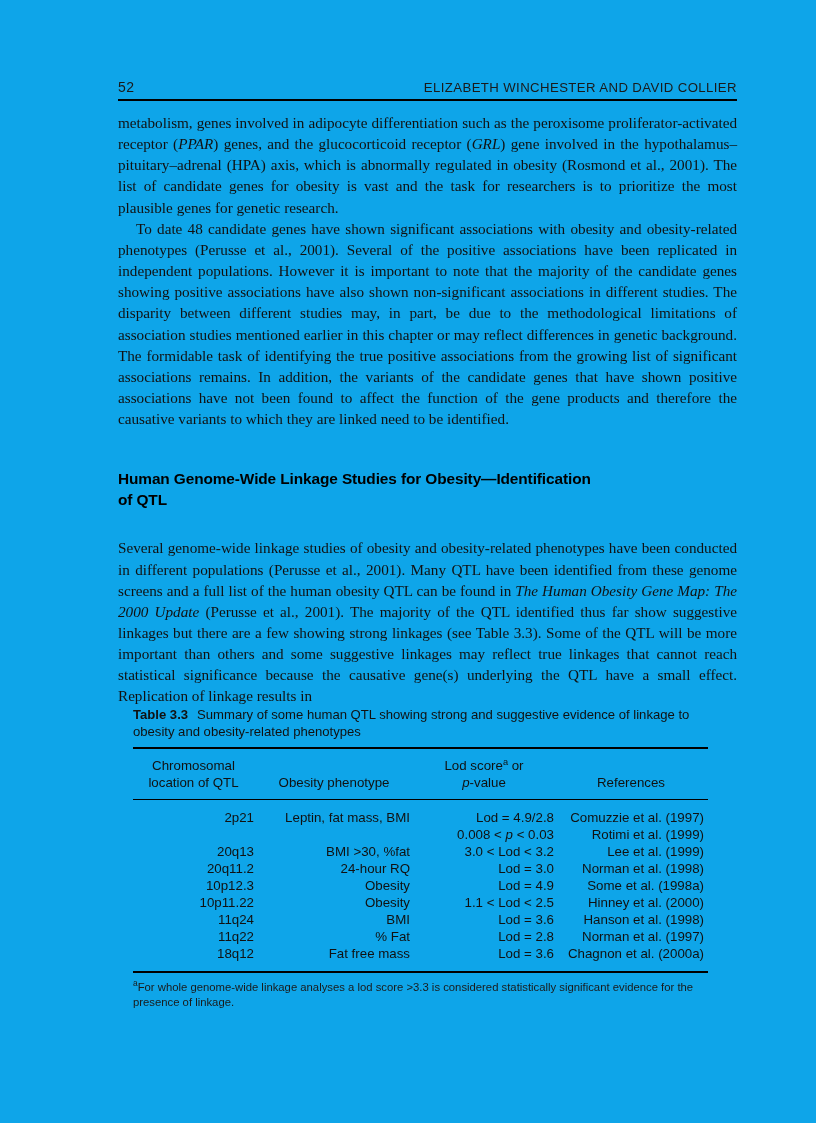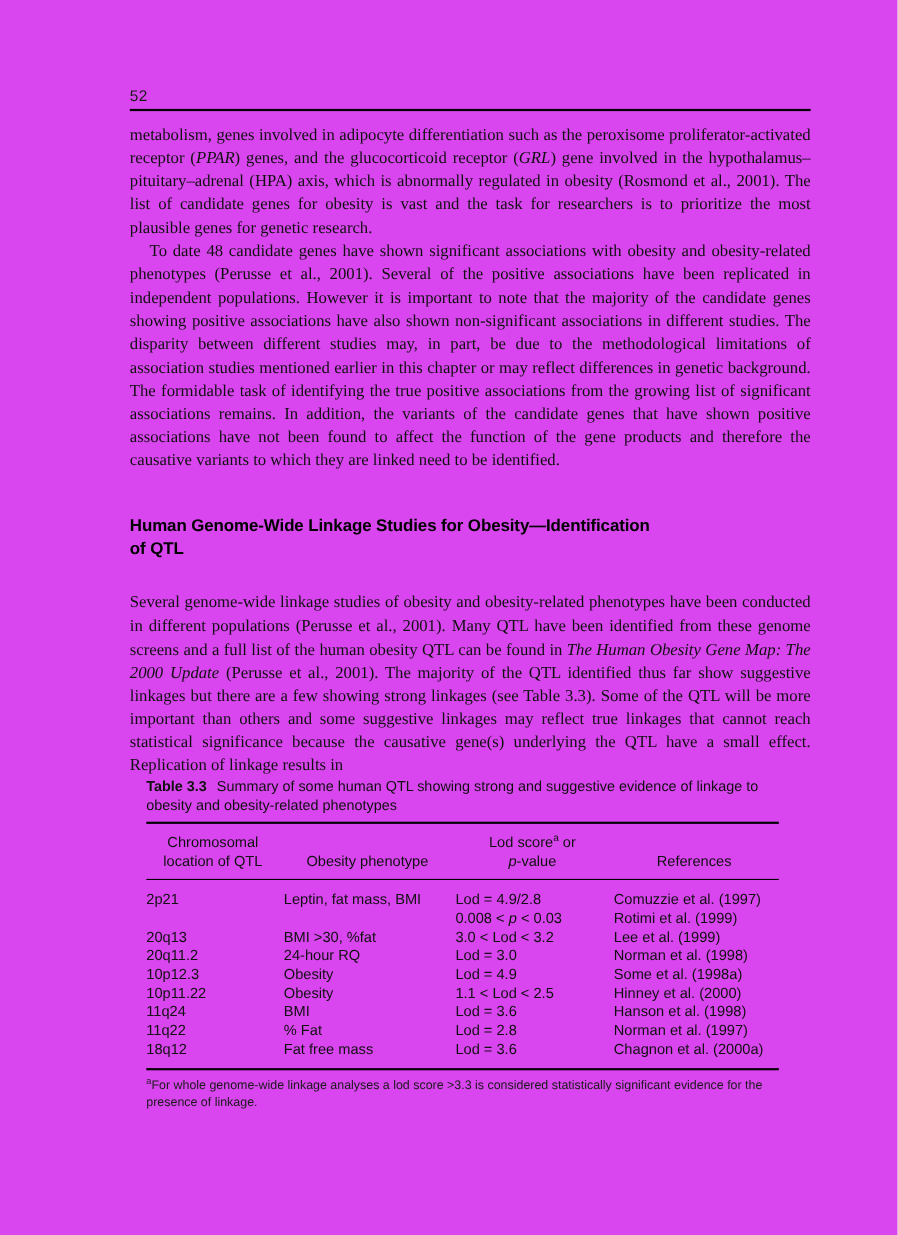--- a/index.html
+++ b/index.html
@@ -4,21 +4,21 @@
 <style>
   html, body {
     margin: 0;
     padding: 0;
     background: #f0f0f0;
   }
   .page {
     position: relative;
     width: 816px;
     height: 1123px;
-    background: #d946ef;
+    background: #0ea5e9;
     margin: 0 auto;
     overflow: hidden;
     font-family: "Liberation Serif", serif;
     color: #111111;
   }
 
   
   .runhead {
     position: absolute;
     left: 118px;
@@ -116,21 +116,21 @@
   table.qtl col.c4 { width: 150px; }
 
   table.qtl th {
     text-align: center;
     font-weight: normal;
     vertical-align: top;
     padding: 8px 4px 7px 0;
     line-height: 17.2px;
   }
   table.qtl td {
-    text-align: left;
+    text-align: right;
     vertical-align: top;
     padding: 0 4px 0 0;
     line-height: 17.0px;
     white-space: nowrap;
   }
   table.qtl tbody tr.first-row td { padding-top: 9px; }
   table.qtl tbody tr.last-row td { padding-bottom: 9px; }
   table.qtl sup {
     font-size: 9.2px;
     vertical-align: super;
@@ -151,20 +151,21 @@
     line-height: 0;
   }
 </style>
 </head>
 <body>
 
 <div class="page">
 
   <div class="runhead">
     <span class="folio">52</span>
+    <span class="title-right">ELIZABETH WINCHESTER AND DAVID COLLIER</span>
   </div>
   <div class="head-rule"></div>
 
   <div class="body-col">
 
     <p class="para"><span>metabolism, genes involved in adipocyte differentiation such as the peroxisome proliferator-activated receptor (</span><em>PPAR</em><span>) genes, and the glucocorticoid receptor (</span><em>GRL</em><span>) gene involved in the hypothalamus–pituitary–adrenal (HPA) axis, which is abnormally regulated in obesity (Rosmond et al., 2001). The list of candidate genes for obesity is vast and the task for researchers is to prioritize the most plausible genes for genetic research.</span></p>
 
     <p class="para indent">To date 48 candidate genes have shown significant associations with obesity and obesity-related phenotypes (Perusse et al., 2001). Several of the positive associations have been replicated in independent populations. However it is important to note that the majority of the candidate genes showing positive associations have also shown non-significant associations in different studies. The disparity between different studies may, in part, be due to the methodological limitations of association studies mentioned earlier in this chapter or may reflect differences in genetic background. The formidable task of identifying the true positive associations from the growing list of significant associations remains. In addition, the variants of the candidate genes that have shown positive associations have not been found to affect the function of the gene products and therefore the causative variants to which they are linked need to be identified.</p>
 
     <div class="gap-before-head"></div>

